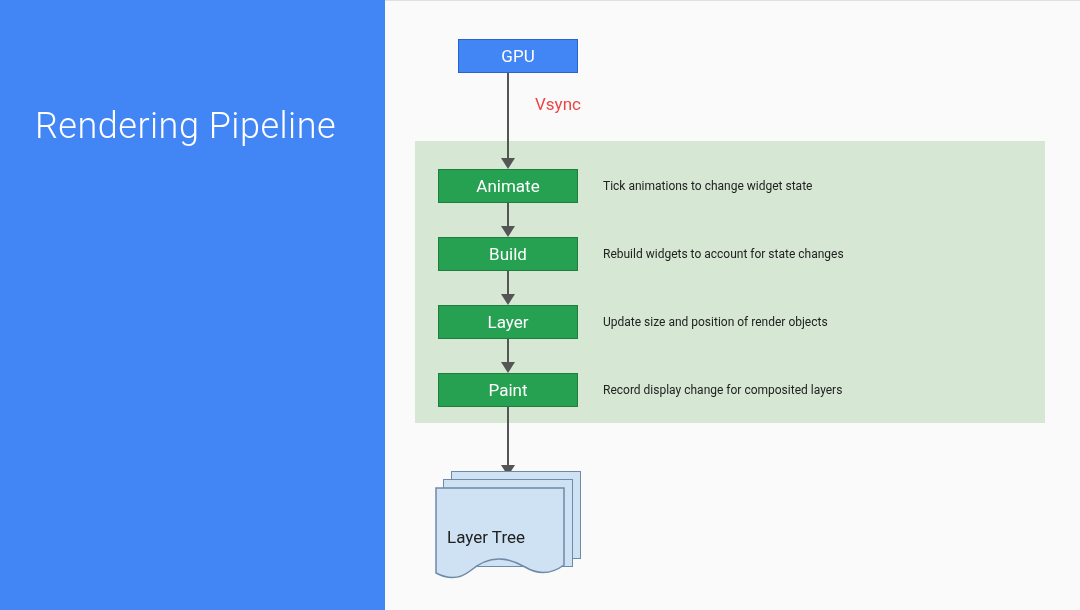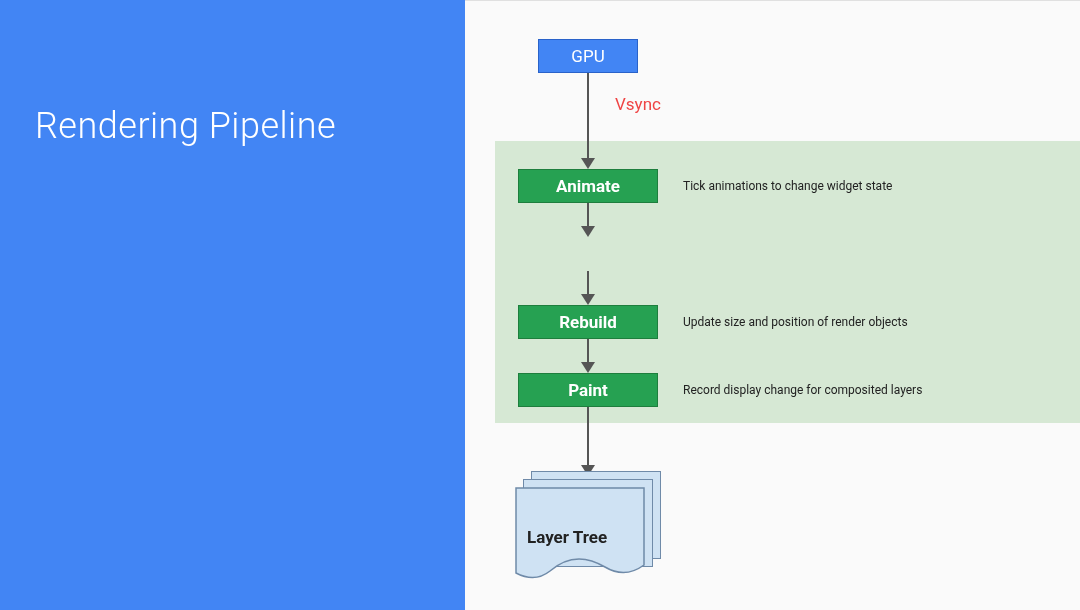--- a/index.html
+++ b/index.html
@@ -5,21 +5,21 @@
     * { margin: 0; padding: 0; box-sizing: border-box; }
     body {
       width: 1080px;
       height: 610px;
       font-family: -apple-system, BlinkMacSystemFont, "Segoe UI", Roboto, sans-serif;
       display: flex;
       background: #fff;
       overflow: hidden;
     }
     .sidebar {
-      width: 465px;
+      width: 385px;
       height: 100%;
       background: #4285f4;
       padding: 105px 0 0 35px;
     }
     .sidebar-title {
       color: #fff;
       font-size: 36px;
       font-weight: 300;
       letter-spacing: 0.5px;
     }
@@ -27,21 +27,21 @@
       flex: 1;
       height: 100%;
       background: #fafafa;
       position: relative;
       border-top: 1px solid #e0e0e0;
     }
     .gpu-box {
       position: absolute;
       left: 73px;
       top: 38px;
-      width: 100px;
+      width: 120px;
       height: 34px;
       background: #4285f4;
       border: 1px solid #2962c9;
       display: flex;
       align-items: center;
       justify-content: center;
       color: #fff;
       font-size: 17px;
     }
     .vsync-label {
@@ -68,21 +68,20 @@
     .stage-box {
       width: 140px;
       height: 34px;
       background: #26a152;
       border: 1px solid #1e7e3d;
       display: flex;
       align-items: center;
       justify-content: center;
       color: #fff;
       font-size: 17px;
-      font-weight: bold;
     }
     .stage-desc {
       margin-left: 25px;
       font-size: 12px;
       color: #222;
     }
     .row-animate { top: 168px; }
     .row-build   { top: 236px; }
     .row-layout  { top: 304px; }
     .row-paint   { top: 372px; }
@@ -123,21 +122,20 @@
       border: none;
     }
     .sheet.s1 svg { position: absolute; left: 0; top: 0; }
     .layer-tree-label {
       position: absolute;
       left: 12px;
       top: 56px;
       font-size: 17px;
       color: #222;
       z-index: 5;
-      font-weight: bold;
     }
   </style>
 </head>
 <body>
 
 <div class="sidebar">
   <div class="sidebar-title">Rendering Pipeline</div>
 </div>
 
 <div class="main">
@@ -163,23 +161,29 @@
 
   <div class="arrow-line" style="top:406px;height:58px;"></div>
   <div class="arrow-head" style="top:464px;"></div>
 
   <div class="stage-row row-animate">
     <div class="stage-box">
         <span>Animate</span>
       </div>
     <div class="stage-desc">Tick animations to change widget state</div>
   </div>
+  <div class="stage-row row-build">
+    <div class="stage-box">
+        <span>Build</span>
+      </div>
+    <div class="stage-desc">Rebuild widgets to account for state changes</div>
+  </div>
   <div class="stage-row row-layout">
     <div class="stage-box">
-        <span>Rebuild</span>
+        <span>Layer</span>
       </div>
     <div class="stage-desc">Update size and position of render objects</div>
   </div>
   <div class="stage-row row-paint">
     <div class="stage-box">
         <span>Paint</span>
       </div>
     <div class="stage-desc">Record display change for composited layers</div>
   </div>
 

